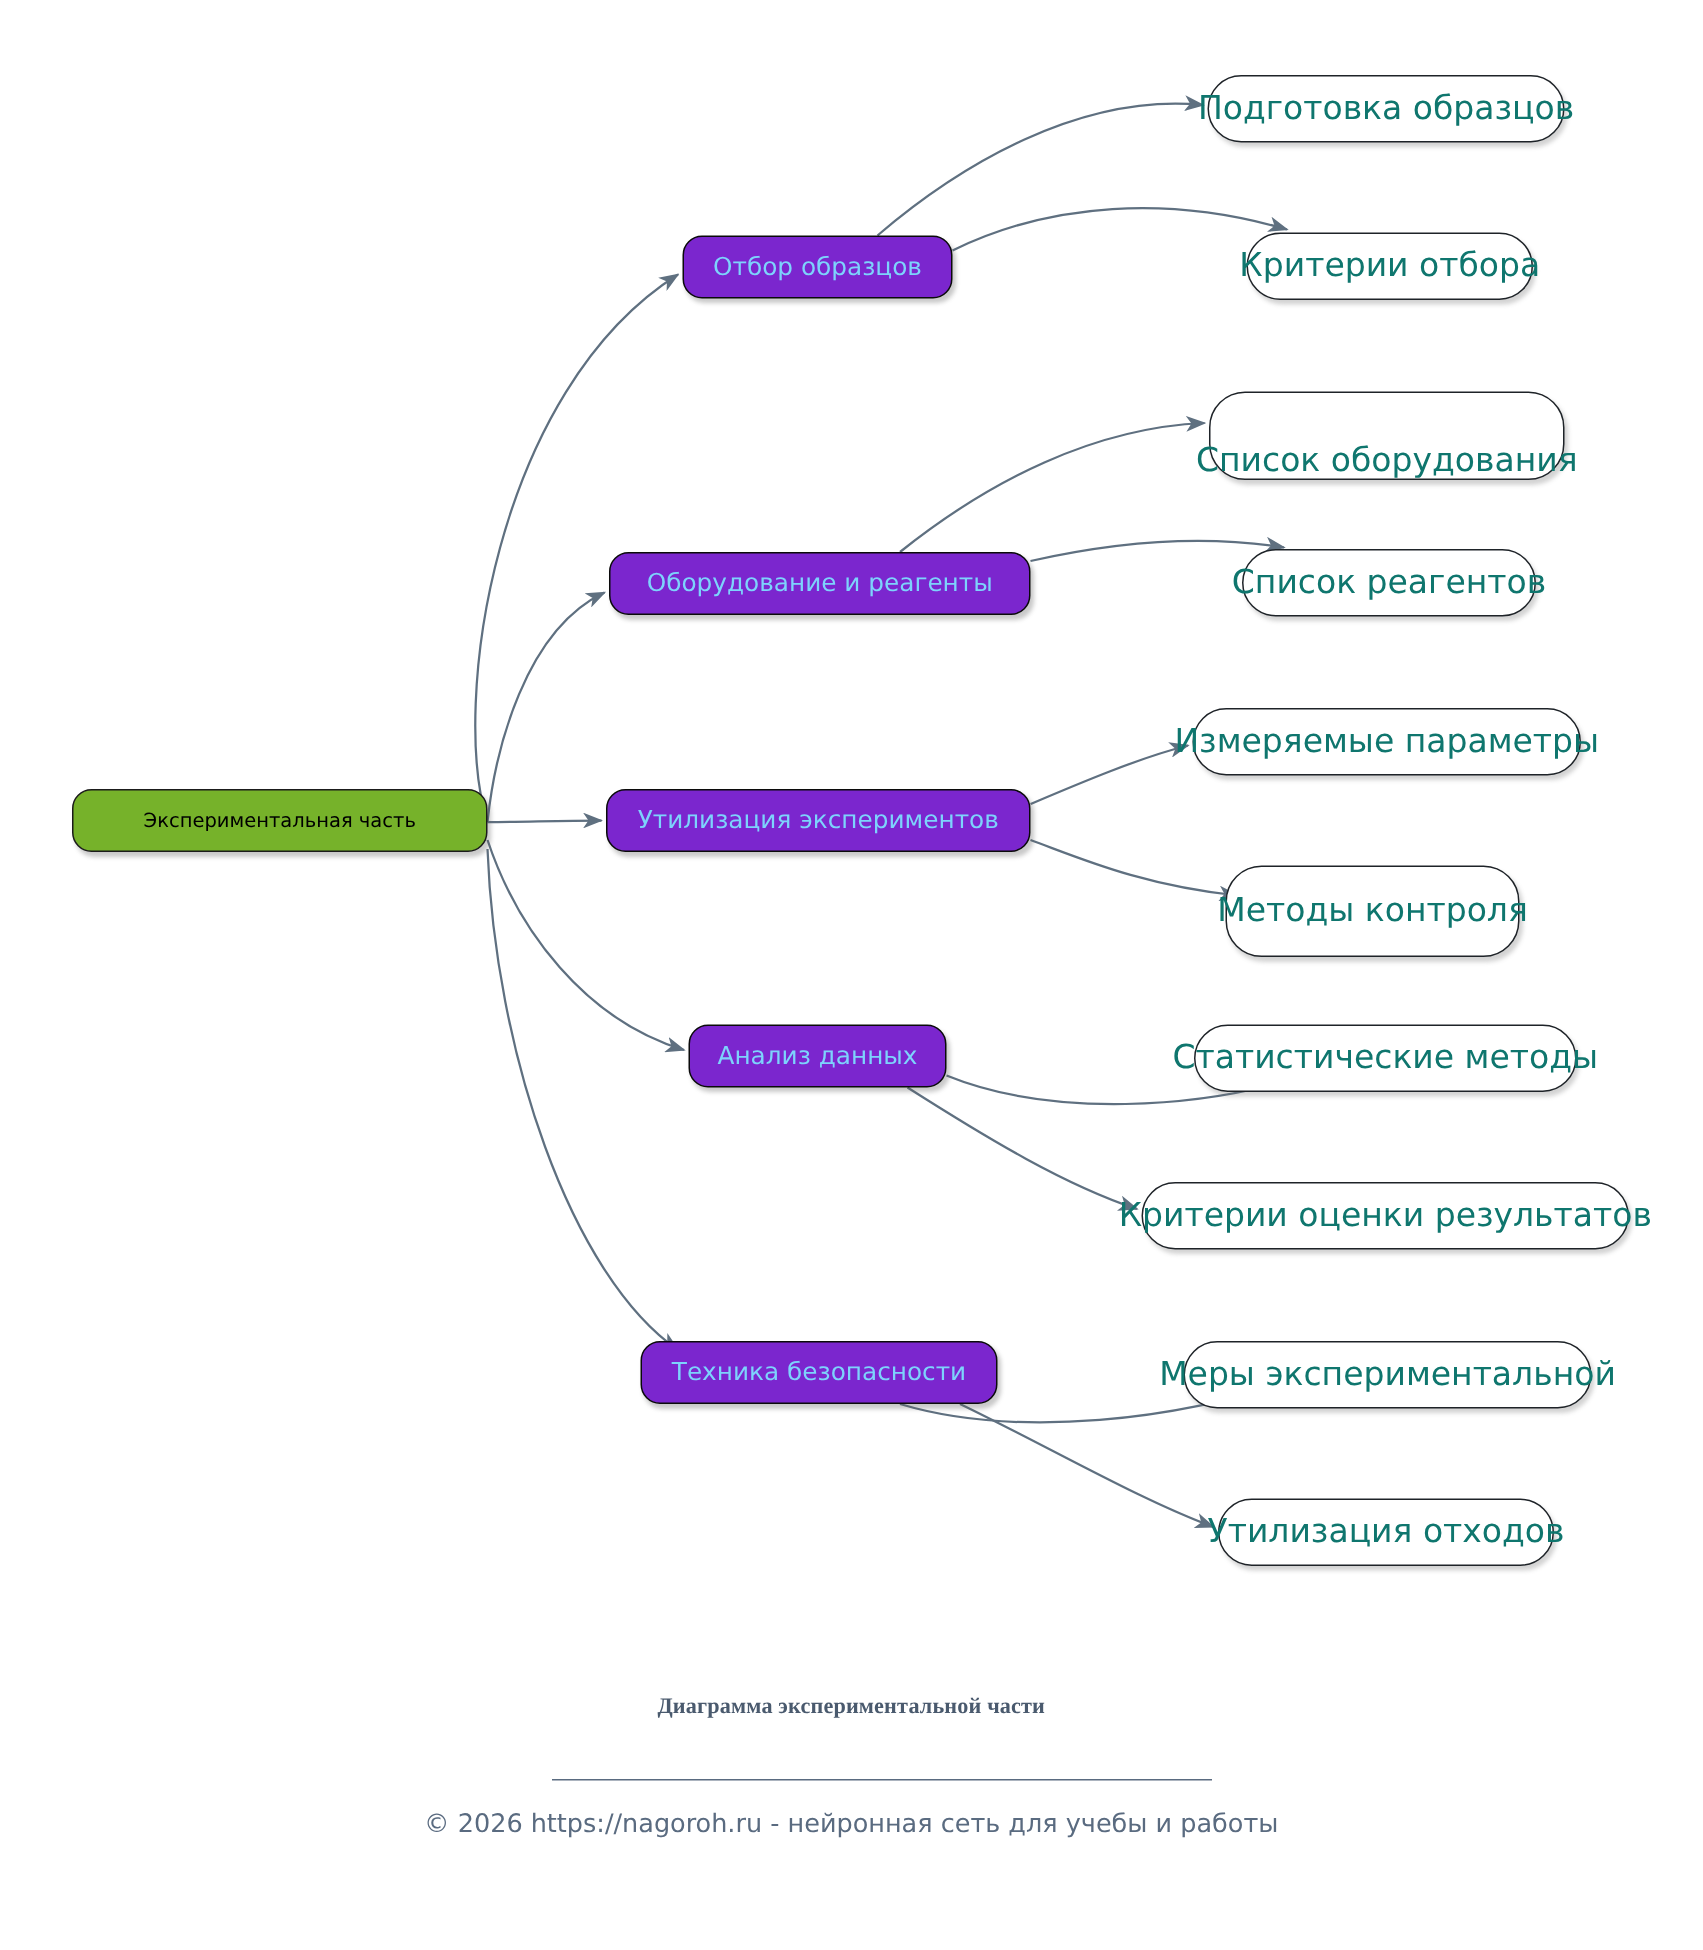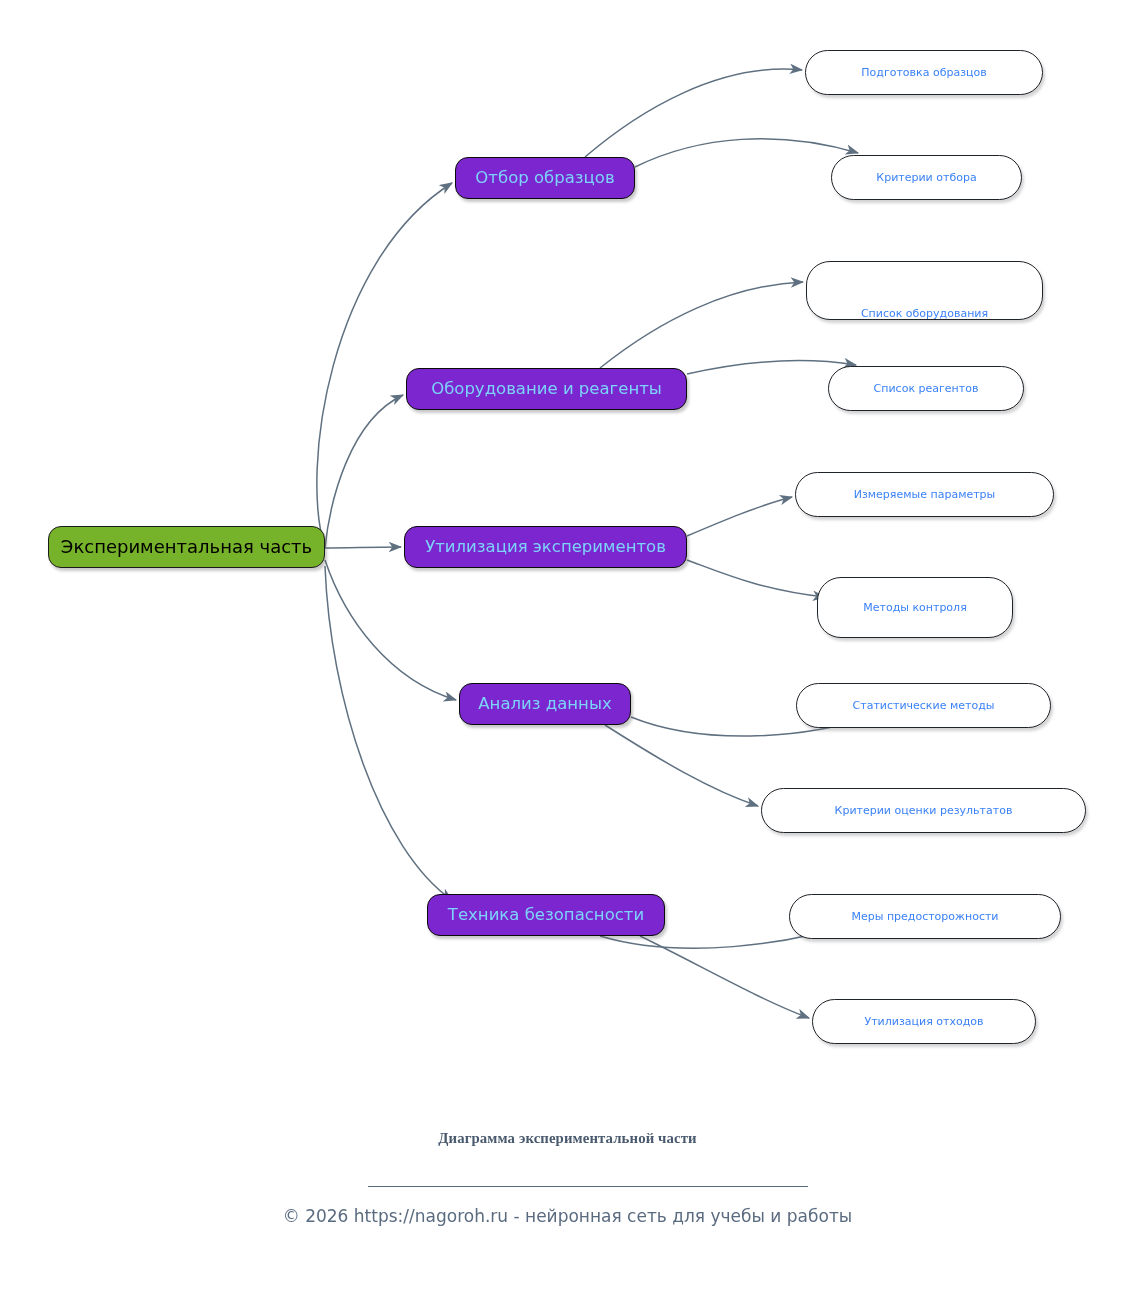--- a/index.html
+++ b/index.html
@@ -35,37 +35,37 @@
     justify-content: center;
     white-space: nowrap;
     line-height: 1;
     text-align: center;
   }
   .node-root {
     background: #76b22a;
     border: 1.6px solid #1b1b1b;
     border-radius: 13px;
     color: #000000;
-    font-size: 18px;
+    font-size: 13px;
     box-shadow: 2px 3px 3px rgba(90,90,90,0.33);
   }
   .node-branch {
     background: #7b26ce;
     border: 1.7px solid #0a0a0a;
     border-radius: 13px;
     color: #7dd3fc;
     font-size: 16.5px;
     box-shadow: 2px 3px 3px rgba(90,90,90,0.33);
   }
   .node-leaf {
     background: #ffffff;
     border: 1.6px solid #1e2328;
     border-radius: 24px;
-    color: #3b82f6;
-    font-size: 11px;
+    color: #0f766e;
+    font-size: 22px;
     box-shadow: 2px 3px 3px rgba(110,110,110,0.30);
   }
   
   .footer {
     position: absolute;
     left: 0;
     width: 1135px;
     text-align: center;
   }
   .footer-caption {
@@ -159,21 +159,21 @@
       <div class="node node-leaf" style="left: 796px; top: 683px; width: 255px; height: 45px; background: rgb(255, 255, 255);">
         <span>Статистические методы</span>
       </div>
       <div class="node node-leaf" style="left: 761px; top: 788px; width: 325px; height: 45px; background: rgb(255, 255, 255);">
         <span>Критерии оценки результатов</span>
       </div>
       <div class="node node-branch" style="left: 427px; top: 894px; width: 238px; height: 42px; background: rgb(123, 38, 206);">
         <span>Техника безопасности</span>
       </div>
       <div class="node node-leaf" style="left: 789px; top: 894px; width: 272px; height: 45px; background: rgb(255, 255, 255);">
-        <span>Меры предосторожности</span>
+        <span>Меры экспериментальной</span>
       </div>
       <div class="node node-leaf" style="left: 812px; top: 999px; width: 224px; height: 45px; background: rgb(255, 255, 255);">
         <span>Утилизация отходов</span>
       </div>
     </div>
 
   <div class="footer footer-caption">
     <div>Диаграмма экспериментальной части</div>
   </div>
   <div class="footer-rule"></div>

